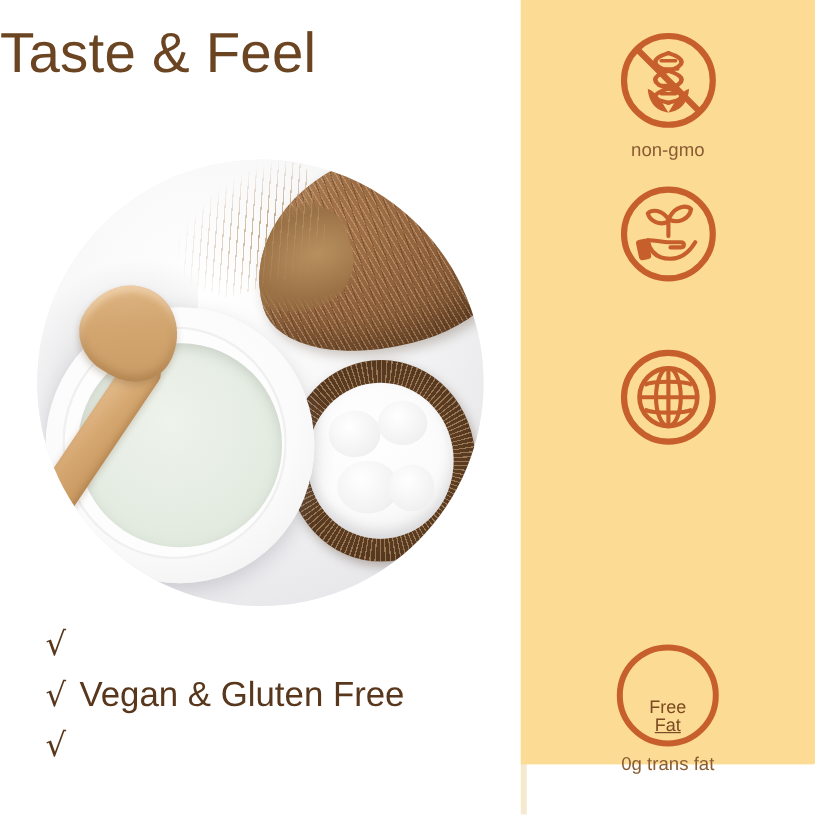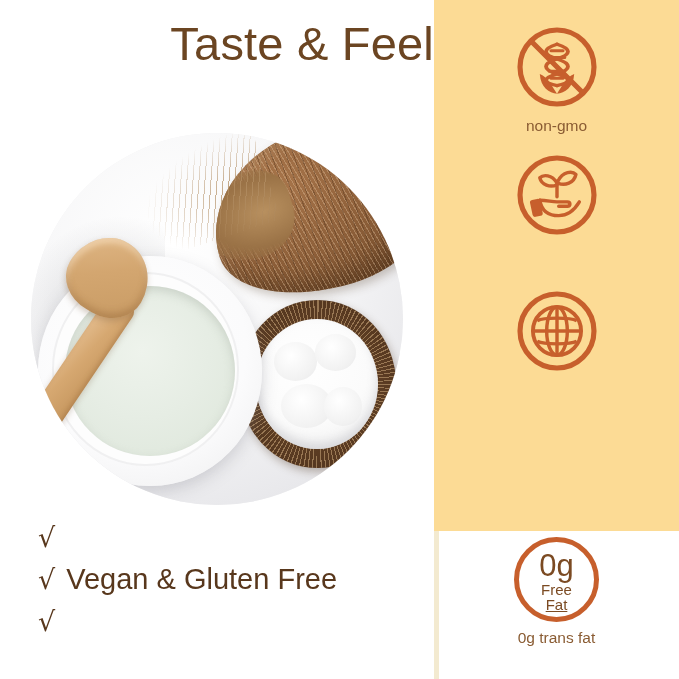--- a/index.html
+++ b/index.html
@@ -26,21 +26,21 @@
     position: absolute;
     left: 0; top: 0;
     width: 434px; height: 679px;
     background: #ffffff;
   }
 
   #headline {
     position: absolute;
     left: 0; top: 14px;
     width: 434px;
-    text-align: right;
+    text-align: left;
     color: #6b4522;
     font-family: "Liberation Sans", sans-serif;
     font-size: 47px;
     font-weight: 400;
     line-height: 1.27;
     letter-spacing: 0.2px;
   }
   #headline .hl-line { display: block; white-space: nowrap; }
 
   
@@ -227,21 +227,21 @@
     font-size: 27px;
     margin-right: 11px;
     color: #58371c;
     font-family: "DejaVu Sans", sans-serif;
   }
 
   
   #right-panel {
     position: absolute;
     left: 434px; top: 0;
-    width: 245px; height: 531px;
+    width: 245px; height: 637px;
     background: #fcdb95;
   }
   #panel-edge {
     position: absolute;
     left: 434px; top: 0;
     width: 5px; height: 679px;
     background: #f3ead0;
   }
   .badge {
     position: absolute;
@@ -396,21 +396,20 @@
         <line x1="22" y1="50" x2="78" y2="50" stroke="#c75f2c" stroke-width="4"></line>
         <path d="M27 38 C35 34, 65 34, 73 38" fill="none" stroke="#c75f2c" stroke-width="4"></path>
         <path d="M27 62 C35 66, 65 66, 73 62" fill="none" stroke="#c75f2c" stroke-width="4"></path>
         <line x1="50" y1="22" x2="50" y2="78" stroke="#c75f2c" stroke-width="4"></line>
       </svg>
     </div>
 
 
     <div class="badge" id="badge-4">
       <div class="trans-fat-ring">
-        <span class="tf-0g">0g</span>
         <span class="tf-trans">Free</span>
         <span class="tf-fat">Fat</span>
       </div>
       <span class="badge-label">0g trans fat</span>
     </div>
 
   </div>
 </div>
 
 </body></html>

